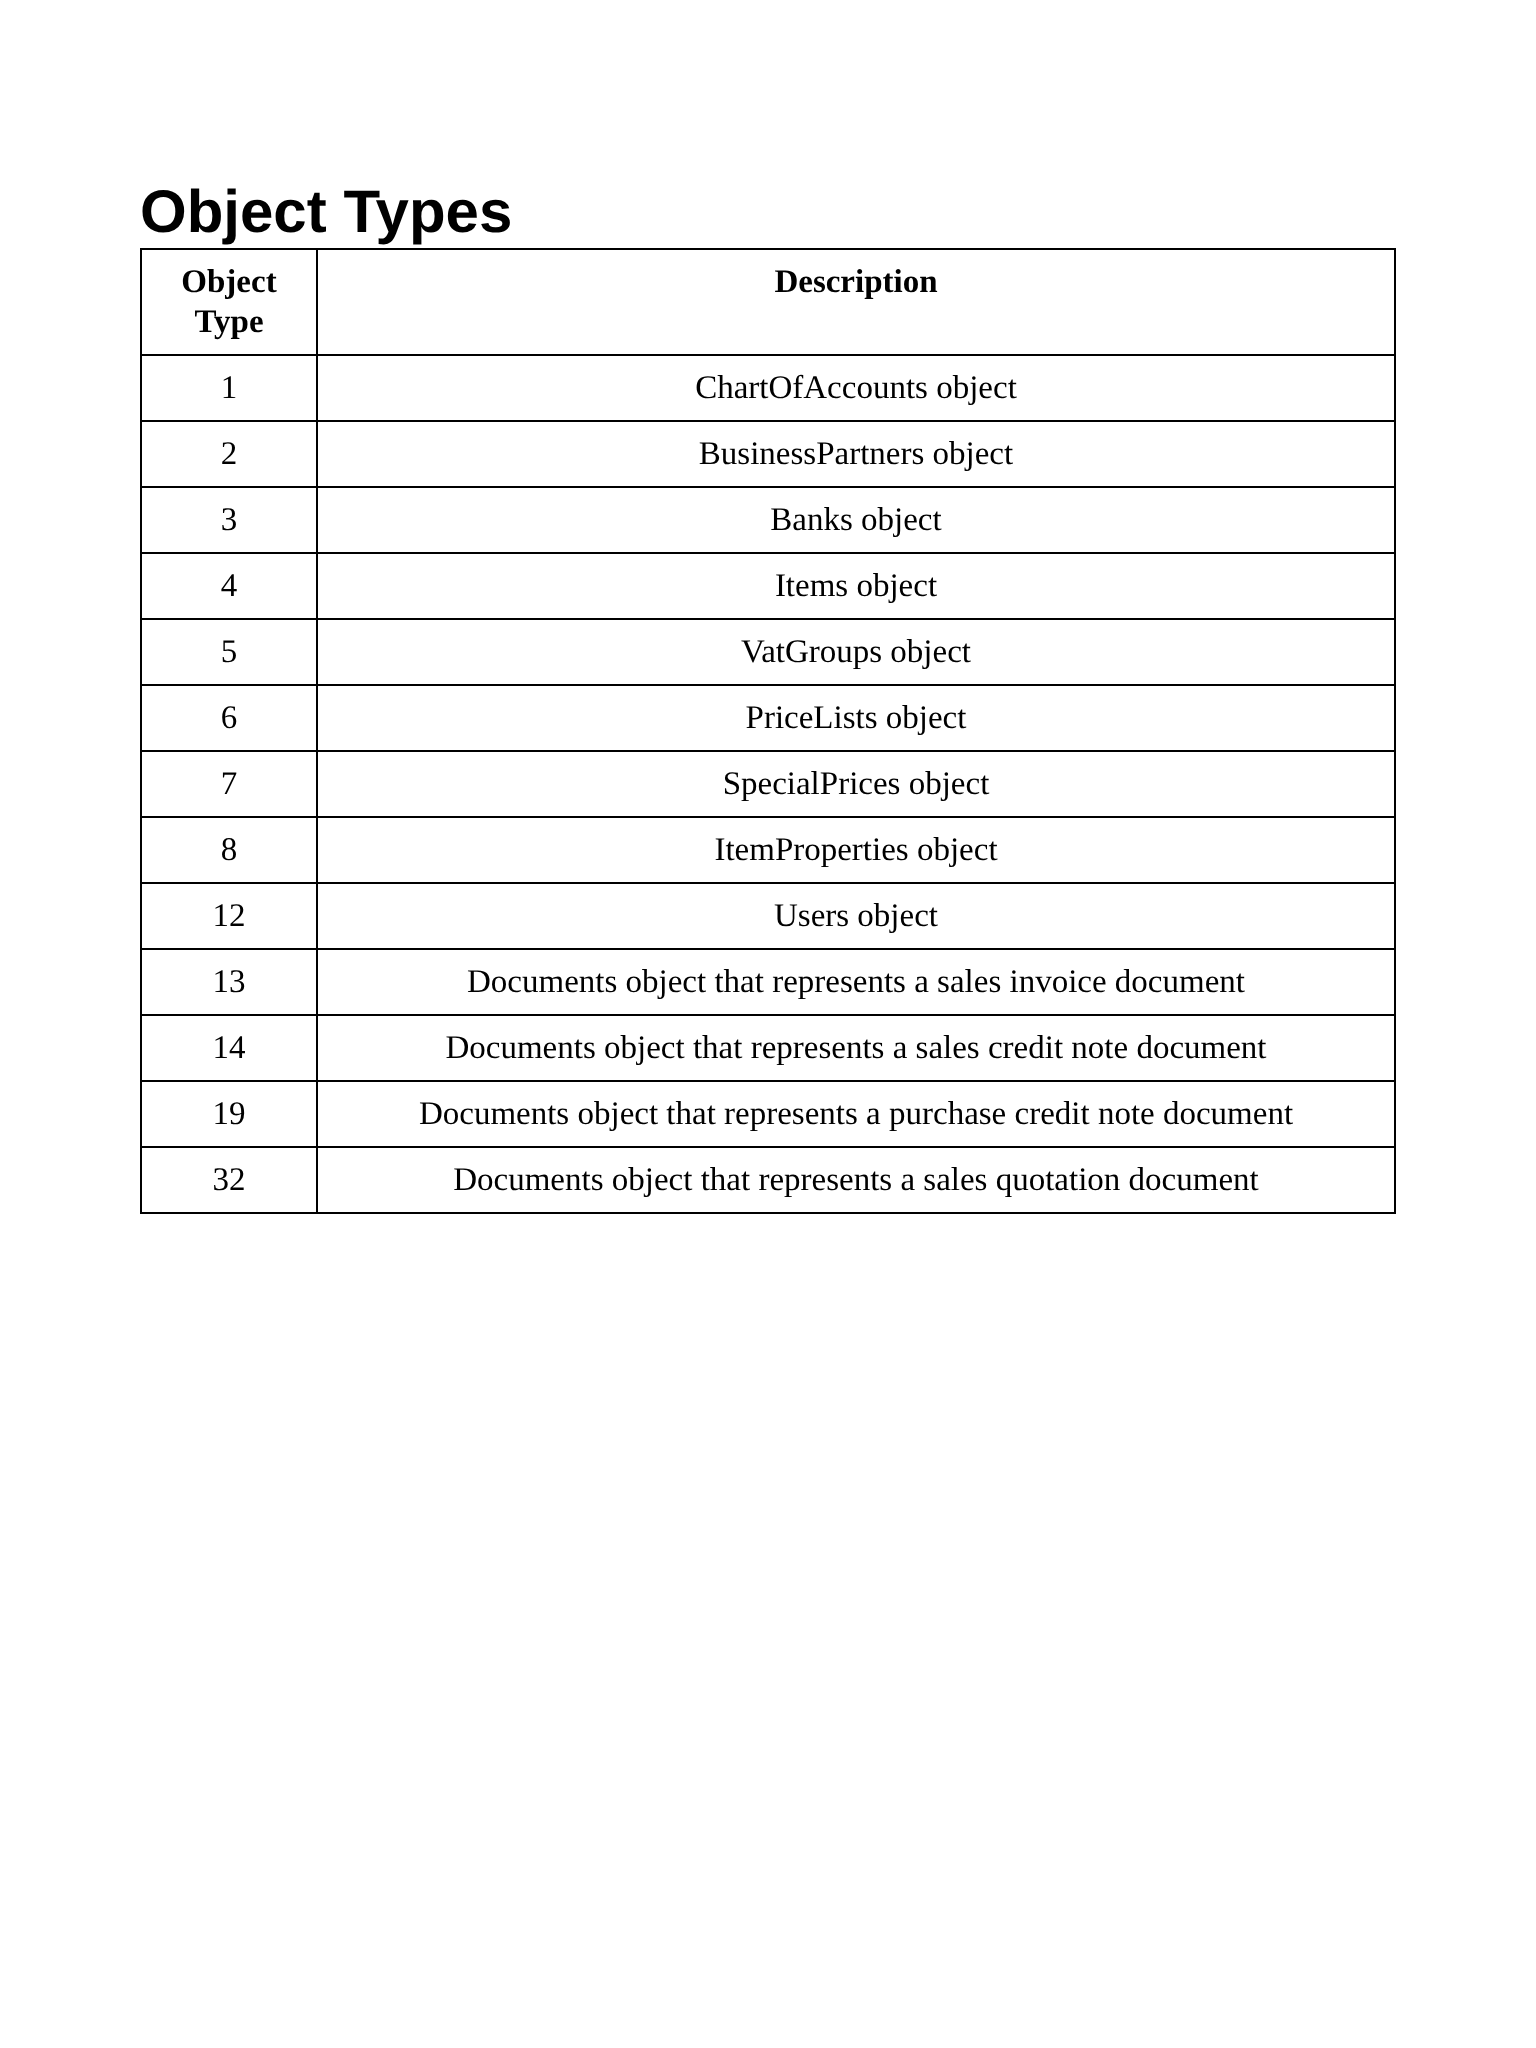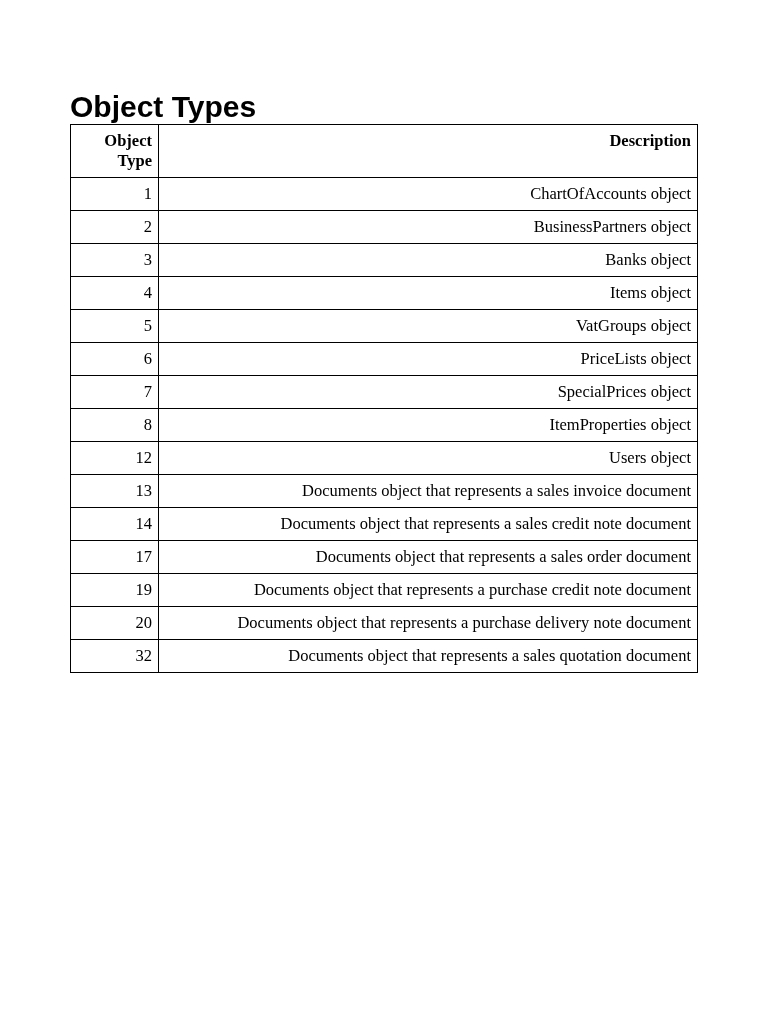--- a/index.html
+++ b/index.html
@@ -22,21 +22,21 @@
     }
     table {
       border-collapse: collapse;
       width: 100%;
       font-size: 16.5px;
       color: #000;
     }
     th, td {
       border: 1px solid #000;
       padding: 6px 6px;
-      text-align: right;
+      text-align: center;
       vertical-align: top;
       font-weight: normal;
     }
     thead th {
       font-weight: bold;
     }
     col.col-type {
       width: 88px;
     }
   </style>
@@ -95,29 +95,21 @@
       </tr>
       <tr>
         <td>13</td>
         <td>Documents object that represents a sales invoice document</td>
       </tr>
       <tr>
         <td>14</td>
         <td>Documents object that represents a sales credit note document</td>
       </tr>
       <tr>
-        <td>17</td>
-        <td>Documents object that represents a sales order document</td>
-      </tr>
-      <tr>
         <td>19</td>
         <td>Documents object that represents a purchase credit note document</td>
-      </tr>
-      <tr>
-        <td>20</td>
-        <td>Documents object that represents a purchase delivery note document</td>
       </tr>
       <tr>
         <td>32</td>
         <td>Documents object that represents a sales quotation document</td>
       </tr>
     </tbody>
 </table>
 
 </body></html>

